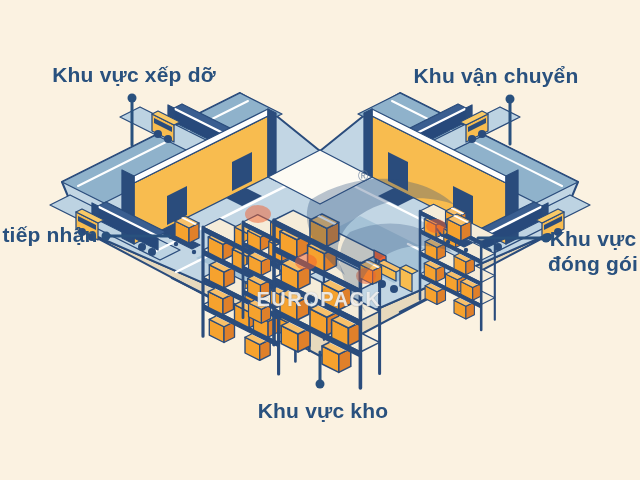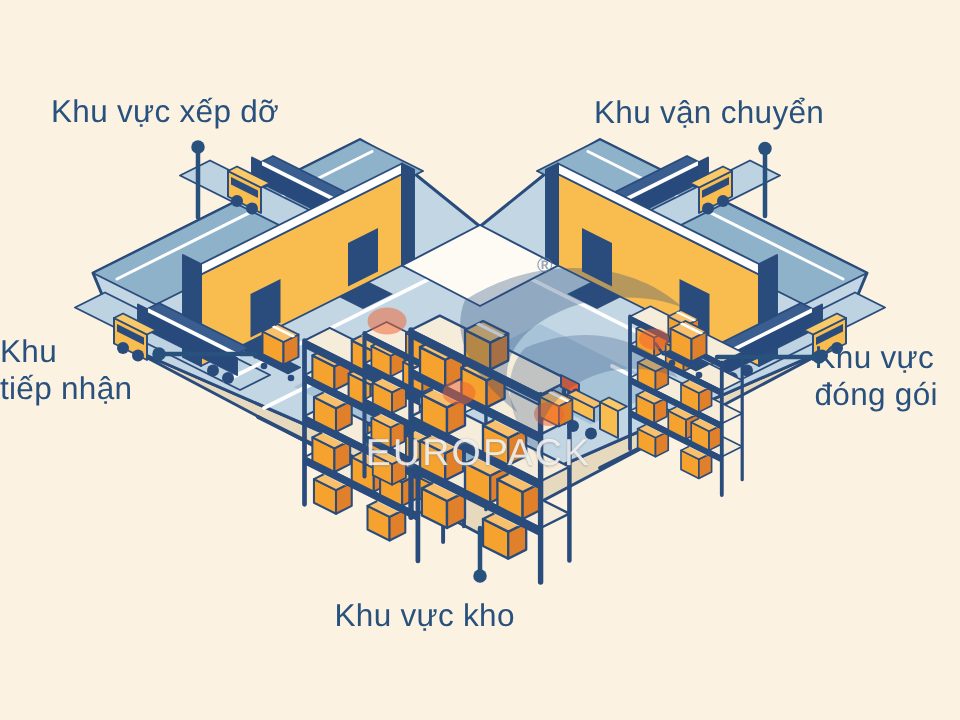--- a/index.html
+++ b/index.html
@@ -34,26 +34,26 @@
   .f-orange{fill:var(--c-box-orange,#F6A22E);}
   .f-odark{fill:var(--c-box-orange-dark,#E0802A);}
   .f-otop{fill:var(--c-box-orange-top,#F8C06A);}
   .f-tside{fill:var(--c-trailer-navy,#27497B);}
   .f-ttop{fill:var(--c-trailer-top,#3A5E90);}
   .f-ctop{fill:var(--c-cab-top,#F9CA67);}
   .f-red{fill:var(--c-accent-red,#F2602E);}
   .f-patch{fill:var(--c-patch-blue,#A6C3D7);}
   .zone-label{
     position:absolute;color:var(--c-text-navy,#29517E);
-    font-weight:400;font-size:21px;line-height:25px;text-align:left;
+    font-weight:700;font-size:21px;line-height:25px;text-align:center;
     letter-spacing:0.2px;white-space:nowrap;
   }
   .watermark-text{
     position:absolute;left:219px;top:288px;width:200px;text-align:center;
-    font-weight:400;font-size:25px;letter-spacing:1.5px;
+    font-weight:700;font-size:20px;letter-spacing:1.5px;
     color:rgba(255,255,255,0.8);
     text-shadow:0 0 1px rgba(120,120,120,0.55), 0 1px 1px rgba(150,150,150,0.25);
   }
   .watermark-reg{
     position:absolute;left:358px;top:168px;font-size:14px;font-weight:700;
     color:rgba(100,120,150,0.65);
   }
 </style>
 </head>
 <body>
@@ -236,21 +236,20 @@
       <circle cx="320" cy="384" r="4.5" stroke="none"></circle>
     </g>
   </g>
 </svg>
 
 <div class="zone-label" style="left:34px;top:62px;width:200px;">Khu vực xếp dỡ</div>
 
 <div class="zone-label" style="left:396px;top:63px;width:200px;">Khu vận chuyển</div>
 
 <div class="zone-label" style="left:0px;top:222px;width:100px;">
-  <div>Khu</div>
   <div>tiếp nhận</div>
 </div>
 
 <div class="zone-label" style="left:543px;top:226px;width:100px;">
   <div>Khu vực</div>
   <div>đóng gói</div>
 </div>
 
 <div class="zone-label" style="left:223px;top:398px;width:200px;">Khu vực kho</div>
 

